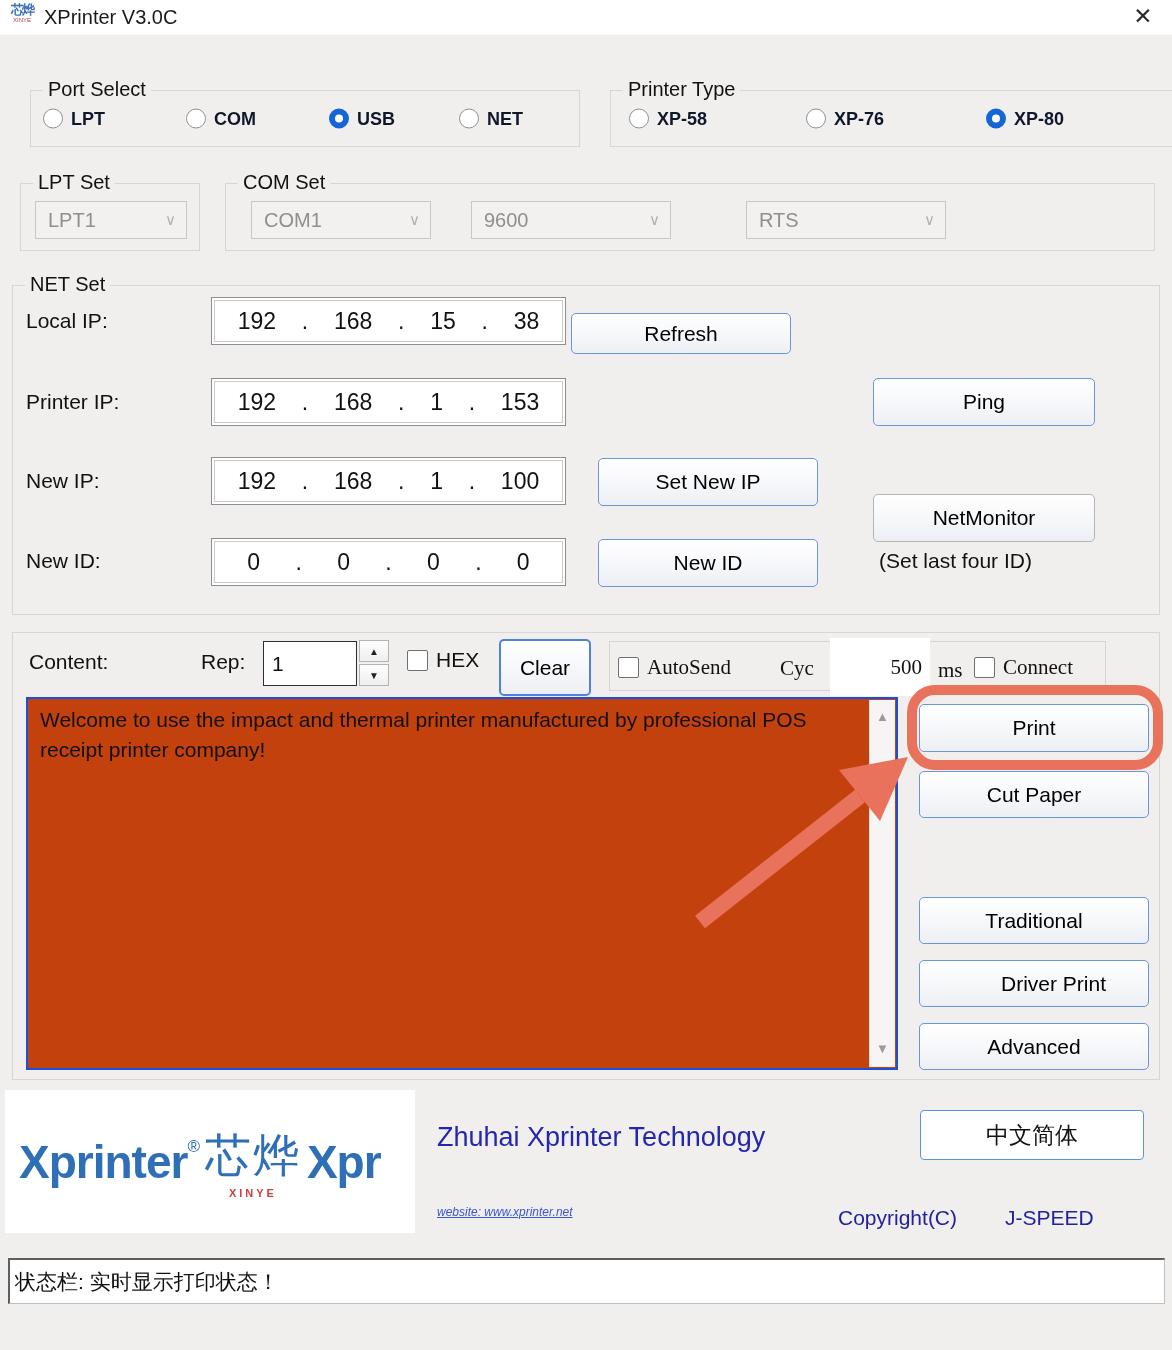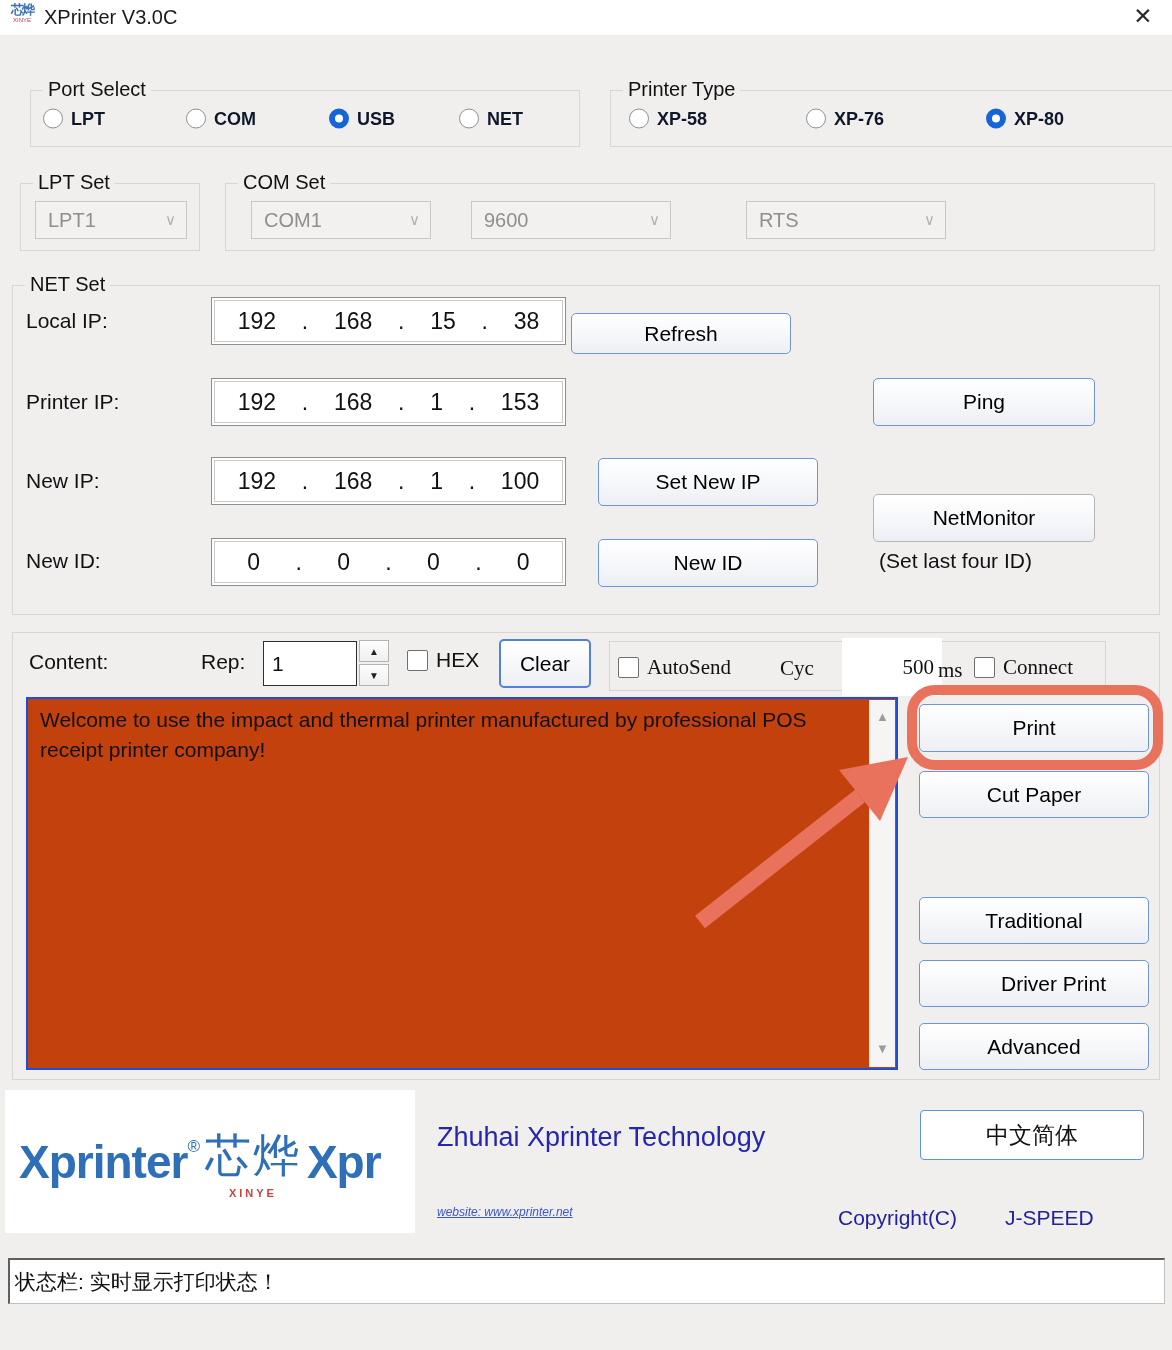--- a/index.html
+++ b/index.html
@@ -210,29 +210,29 @@
     <div class="label" style="left:188px; top:17px;">Rep:</div>
     <input class="edit" style="left: 250px; top: 8px; width: 94px; height: 45px;" value="1">
     <div class="spinner" style="left:346px; top:7px;">
       <div class="spin-btn">▲</div>
       <div class="spin-btn">▼</div>
     </div>
     <label class="cb-opt" style="left:394px; top:15px;">
       <span class="checkbox"></span>
       <span class="cb-label">HEX</span>
     </label>
-    <div class="btn focus" style="left:486px; top:6px; width:92px; height:49px;">Clear</div>
+    <div class="btn focus" style="left:486px; top:6px; width:92px; height:57px;">Clear</div>
 
     <div class="panel" style="left:596px; top:8px; width:497px; height:50px;font-family:Liberation Serif, serif;">
       <label class="cb-opt" style="left:8px; top:13px;">
         <span class="checkbox"></span>
         <span class="cb-label">AutoSend</span>
       </label>
       <div class="label" style="left:170px; top:14px;">Cyc</div>
-      <input class="cyc-edit" style="left: 232px; top: -4px; width: 100px; height: 58px;" value="500">
+      <input class="cyc-edit" style="left: 220px; top: -4px; width: 100px; height: 58px;" value="500">
       <div class="label" style="left:328px; top:16px;">ms</div>
       <label class="cb-opt" style="left:364px; top:13px;">
         <span class="checkbox"></span>
         <span class="cb-label">Connect</span>
       </label>
     </div>
 
     <div class="textarea" style="left:13px; top:64px; width:872px; height:373px;">
       <div class="txt">Welcome to use the impact and thermal printer manufactured by professional POS receipt printer company!</div>
       <div class="scrollbar">

